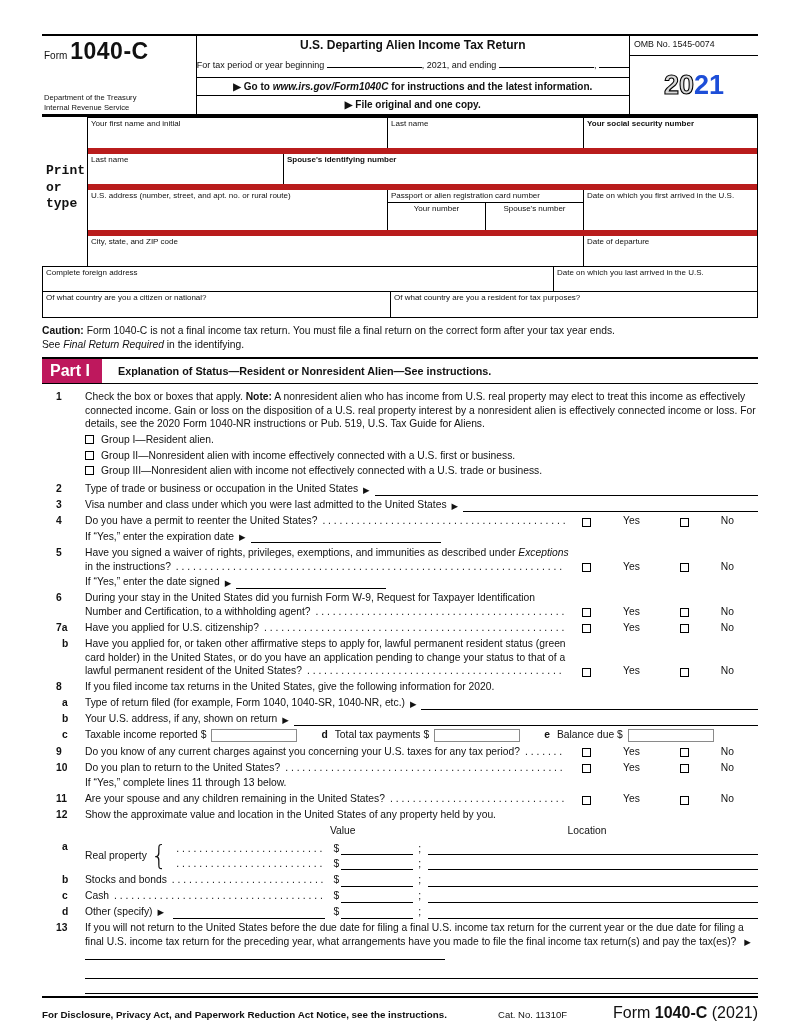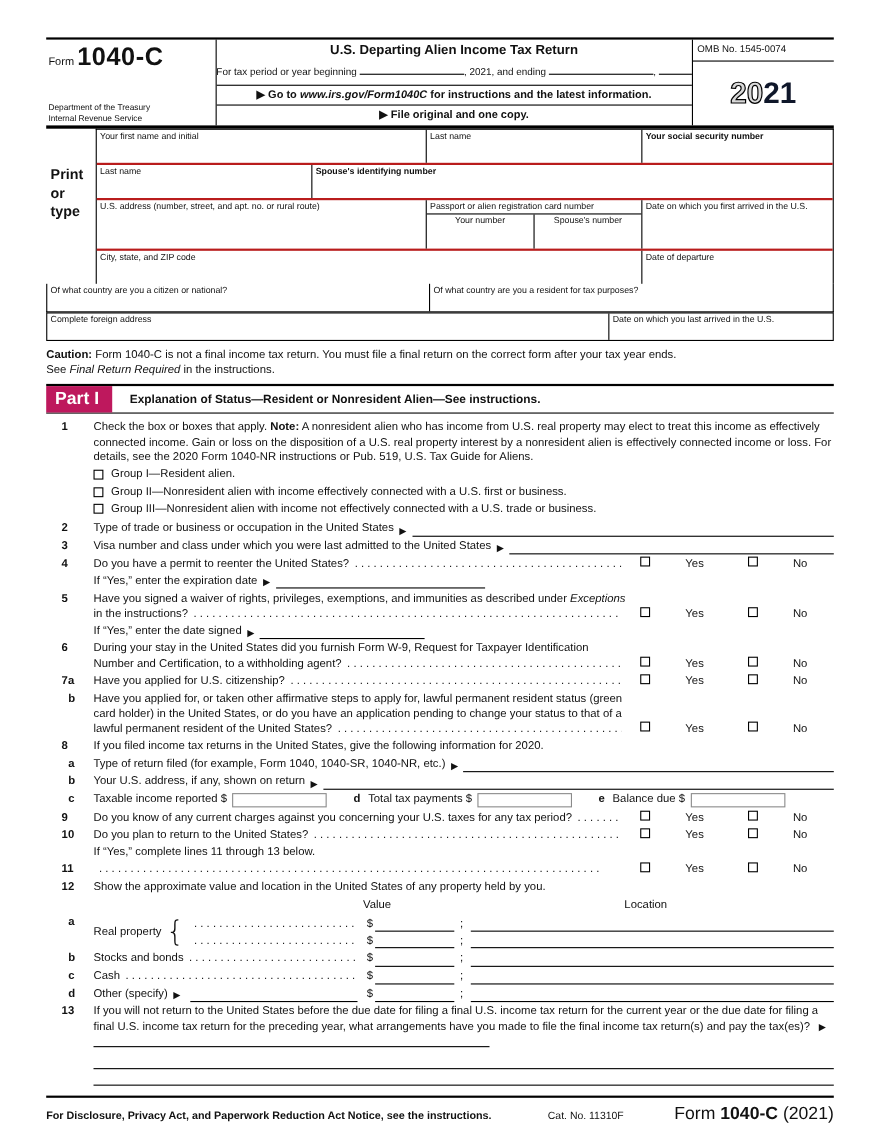--- a/index.html
+++ b/index.html
@@ -21,27 +21,27 @@
   .hdr-center { flex: 1; display: flex; flex-direction: column; }
   .title { font-size: 12px; font-weight: bold; text-align: center; padding: 3px 0 2px; line-height: 1.1; }
   .period { font-size: 9px; text-align: center; padding: 2px 0 5px; border-bottom: 1px solid #000; white-space: nowrap; }
   .goto { font-size: 10px; text-align: center; padding: 2px 0; border-bottom: 1px solid #000; font-weight: bold; }
   .goto i { font-style: italic; }
   .filecopy { font-size: 10px; text-align: center; padding: 2px 0 3px; font-weight: bold; }
   .hdr-right { width: 132px; border-left: 1.5px solid #000; display: flex; flex-direction: column; }
   .omb { font-size: 8.8px; padding: 3px 4px 4px; border-bottom: 1px solid #000; }
   .year { text-align: center; font-size: 27px; font-weight: bold; margin: auto 0; line-height: 1; }
   .year .outline { color: #d9d9d9; -webkit-text-stroke: 1.1px #000; }
-  .year .solid { color: #0f172a; }
+  .year .solid { color: #1d4ed8; }
 
   
   .info-wrap { position: relative; }
-  .print-type { position: absolute; left: 4px; top: 34px; font-weight: bold; font-size: 13px; line-height: 1.25; }
+  .print-type { position: absolute; left: 4px; top: 46px; font-weight: bold; font-size: 13px; line-height: 1.25; font-family: Liberation Mono, monospace; }
   .itable { margin-left: 45px; border: 1px solid #000; border-bottom: none; }
-  .irow { display: flex; border-bottom: 2px solid #b91c1c; }
+  .irow { display: flex; border-bottom: 6px solid #b91c1c; }
   .irow:last-child { border-bottom: none; }
   .icell { border-right: 1px solid #000; padding: 1px 3px; min-height: 30px; }
   .icell.last { border-right: none; }
   .ilabel { font-size: 8px; line-height: 1.2; display: block; }
   .ilabel.bold { font-weight: bold; }
   .w300 { width: 300px; } .w196 { width: 196px; } .w175 { flex: 1; } .w496 { width: 496px; }
   .h30 { min-height: 30px; } .h46 { min-height: 46px; }
   .pcell { padding: 0; display: flex; flex-direction: column; }
   .pcell .plab { font-size: 8px; padding: 1px 3px; line-height: 1.2; }
   .subrow { border-top: 1px solid #000; display: flex; flex: 1; }
@@ -64,21 +64,21 @@
 
   
   .items { padding-top: 4px; }
   .item { display: flex; margin: 2.5px 0; }
   .inum { flex: 0 0 43px; padding-left: 14px; font-weight: bold; }
   .inum.sub { padding-left: 20px; }
   .ibody { flex: 1; min-width: 0; }
   .qrow { display: flex; align-items: flex-end; }
   .qtext { white-space: nowrap; }
   .dots { flex: 1 1 0; min-width: 0; overflow: hidden; white-space: nowrap; margin: 0 5px; }
-  .yesno { display: inline-flex; align-items: flex-start; flex: 0 0 auto; margin-right: 24px; gap: 28px; }
+  .yesno { display: inline-flex; align-items: flex-end; flex: 0 0 auto; margin-right: 24px; gap: 28px; }
   .cb { width: 9px; height: 9px; border: 1px solid #000; display: inline-block; vertical-align: -1px; }
   .yesno .cb { margin: 0 4px 1px 12px; }
   .cbl { font-size: 10.3px; }
   .grow-row { display: flex; align-items: center; margin: 2px 0; }
   .grow-row .cb { margin-right: 7px; }
   .arrow { margin: 0 5px; font-size: 8.5px; }
   .ufield { display: inline-block; border-bottom: 1px solid #000; height: 12px; vertical-align: baseline; }
   .ufield.grow { flex: 1; min-width: 20px; }
   .w95 { width: 95px; } .w30 { width: 30px; } .w150 { width: 150px; } .w190 { width: 190px; } .w360 { width: 360px; vertical-align: -2px; }
   .qsub { margin-top: 2px; display: flex; align-items: flex-end; }
@@ -196,41 +196,41 @@
       </div>
       <div class="irow h30">
         <div class="icell w496">
             <span class="ilabel">City, state, and ZIP code</span>
           </div>
         <div class="icell w175 last">
             <span class="ilabel">Date of departure</span>
           </div>
       </div>
     </div>
+    <div class="frow first">
+      <div class="fcell fgrow divr">
+          <span class="ilabel">Complete foreign address</span>
+        </div>
+      <div class="fcell w203">
+          <span class="ilabel">Date on which you last arrived in the U.S.</span>
+        </div>
+    </div>
     <div class="frow">
       <div class="fcell w348 divr">
           <span class="ilabel">Of what country are you a citizen or national?</span>
         </div>
       <div class="fcell fgrow">
           <span class="ilabel">Of what country are you a resident for tax purposes?</span>
         </div>
     </div>
-    <div class="frow first">
-      <div class="fcell fgrow divr">
-          <span class="ilabel">Complete foreign address</span>
-        </div>
-      <div class="fcell w203">
-          <span class="ilabel">Date on which you last arrived in the U.S.</span>
-        </div>
-    </div>
   </div>
 
   <div class="caution">
     <div><b>Caution:</b> <span>Form 1040-C is not a final income tax return. You must file a final return on the correct form after your tax year ends.</span></div>
-    <div><span>See</span> <i>Final Return Required</i> <span>in the instructions.</span></div>
+    <div><span>See</span> <i>Final Return Required</i> <span>in the identifying.</span></div>
   </div>
 
   <div class="pbar">
     <span class="pbadge">Part I</span>
     <span class="pheading">Explanation of Status—Resident or Nonresident Alien—See instructions.</span>
   </div>
 
   <div class="items">
 
     <div class="item">
@@ -435,20 +435,21 @@
         </div>
         <div class="qsub">
             <span>If “Yes,” complete lines 11 through 13 below.</span>
           </div>
       </div>
     </div>
 
     <div class="item">
       <span class="inum">11</span>
       <div class="ibody qrow">
+        <span class="qtext">Are your spouse and any children remaining in the United States?</span>
         <span class="dots">. . . . . . . . . . . . . . . . . . . . . . . . . . . . . . . . . . . . . . . . . . . . . . . . . . . . . . . . . . . . . . . . . . . . . . . . . . . . . . . .</span>
         <span class="yesno">
           <span class="cb"></span>
             <span class="cbl">Yes</span>
           <span class="cb"></span>
             <span class="cbl">No</span>
         </span>
       </div>
     </div>
 

